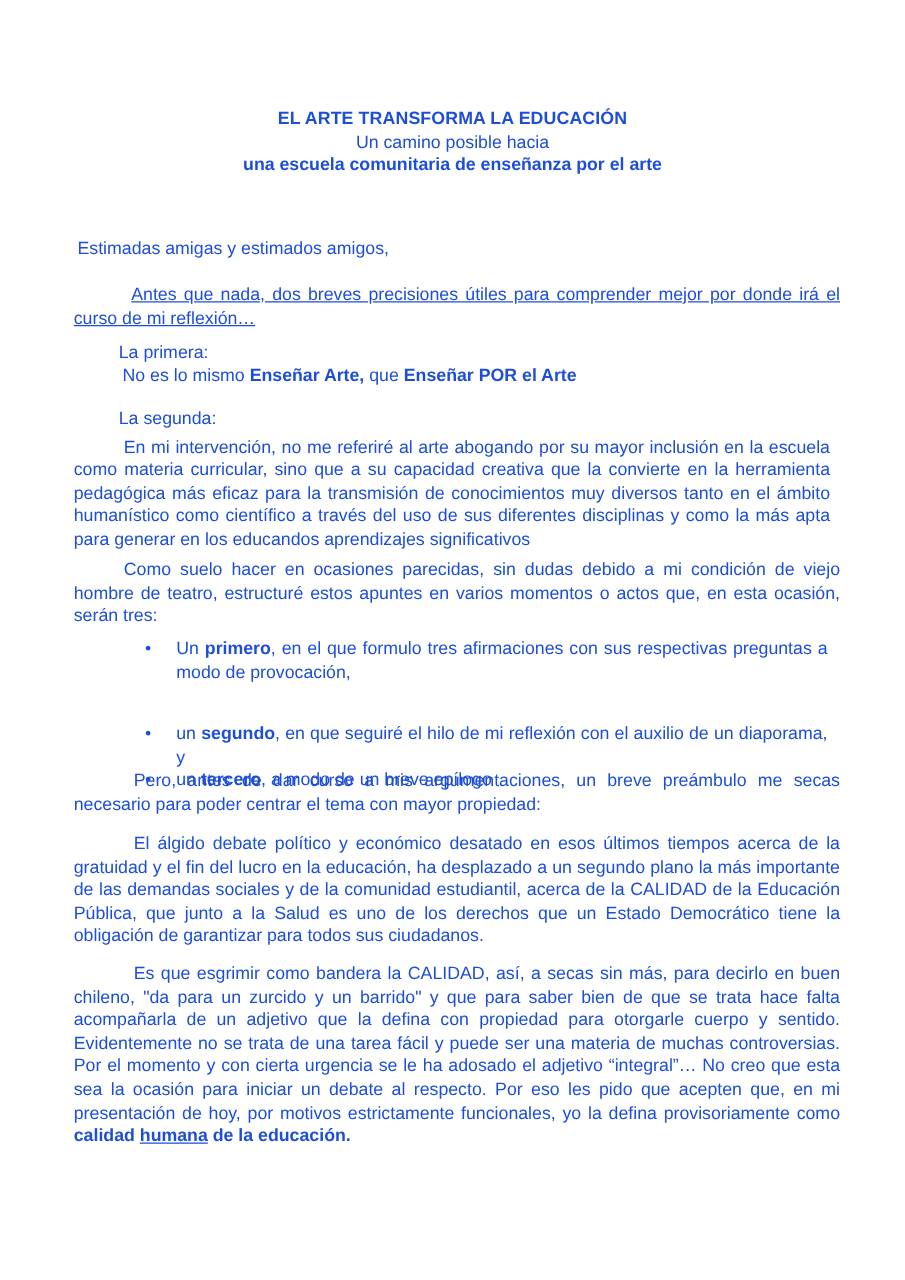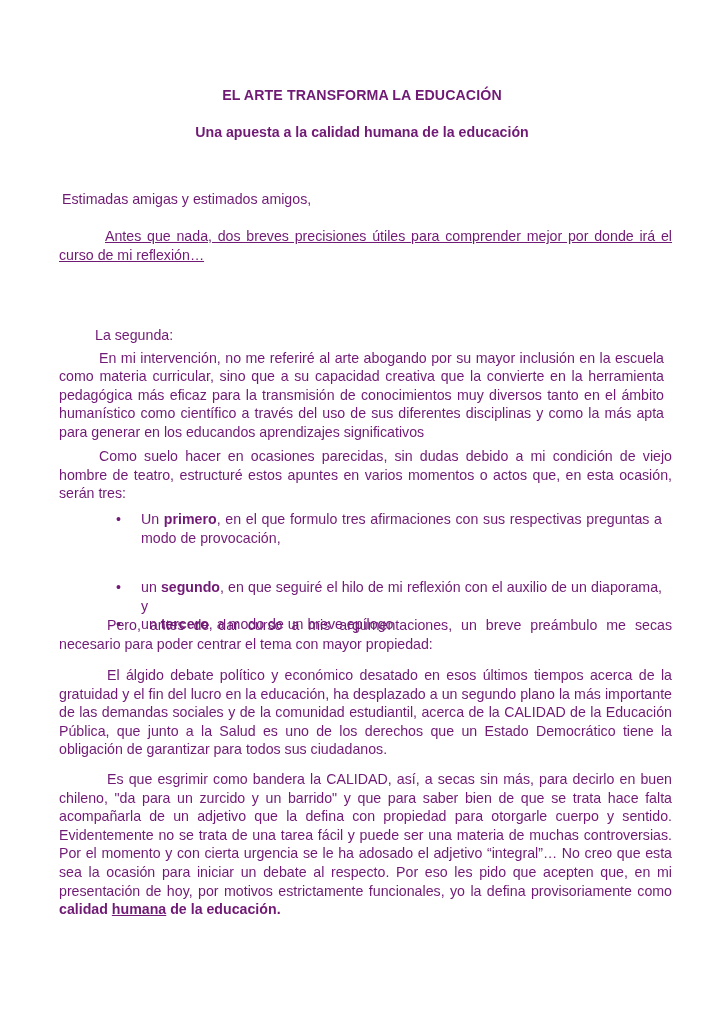--- a/index.html
+++ b/index.html
@@ -1,19 +1,19 @@
 <!DOCTYPE html>
 <html><head>
 <meta charset="utf-8">
 <style>
   html, body { margin: 0; padding: 0; background: #ffffff; }
   body { width: 724px; height: 1024px; overflow: hidden; position: relative; }
   .page {
     position: absolute; left: 0; top: 0; width: 724px; height: 1024px;
-    background: #ffffff; color: #701a75;
+    background: #ffffff; color: #1d4ed8;
     font-family: "Liberation Sans", sans-serif;
     font-size: 14.2px; line-height: 18.6px;
   }
   .title-block { position: absolute; left: 0; width: 724px; top: 86px; text-align: center; }
   .title-block .t1 { font-weight: bold; letter-spacing: 0.1px; }
   .title-block .t3 { font-weight: bold; }
   .title-block .t4 { font-weight: bold; margin-top: 18px; }
   p { margin: 4px; }
   .justify { text-align: justify; text-align-last: left; }
   .indent { text-indent: 46px; }
@@ -24,27 +24,32 @@
   ul.acts li .bullet { position: absolute; left: 61px; top: 0; }
   .para { position: absolute; left: 55px; width: 613px; }
 </style>
 </head>
 <body>
 
 <div class="page">
 
   <div class="title-block">
     <div class="t1">EL ARTE TRANSFORMA LA EDUCACIÓN</div>
-    <div class="t4">Una apuesta a la calidad humana de la educación</div>
+    <div class="t2">Un camino posible hacia</div>
+    <div class="t3">una escuela comunitaria de enseñanza por el arte</div>
   </div>
 
   <p class="para" style="top:186px; left:58px;">Estimadas amigas y estimados amigos,</p>
 
   <p class="para justify indent" style="top:223px;text-decoration:underline;">Antes que nada, dos breves precisiones útiles para comprender mejor por donde irá el curso de mi reflexión…</p>
 
+  <div class="para" style="top:273px; left:95px; width:560px;">
+    <div>La primera:</div>
+    <div style="padding-left:3px;"><span>No es lo mismo </span><span class="b">Enseñar Arte,</span><span> que </span><span class="b">Enseñar POR el Arte</span></div>
+  </div>
 
   <div class="para" style="top:326px;">
     <div style="padding-left:40px;">La segunda:</div>
     <p class="justify indent" style="text-indent:40px;">En mi intervención, no me referiré al arte abogando por su mayor inclusión en la escuela como materia curricular, sino que a su capacidad creativa que la convierte en la herramienta pedagógica más eficaz para la transmisión de conocimientos muy diversos tanto en el ámbito humanístico como científico a través del uso de sus diferentes disciplinas y como la más apta para generar en los educandos aprendizajes significativos</p>
   </div>
 
   <p class="para justify indent" style="top:443px; text-indent:40px;">Como suelo hacer en ocasiones parecidas, sin dudas debido a mi condición de viejo hombre de teatro, estructuré estos apuntes en varios momentos o actos que, en esta ocasión, serán tres:</p>
 
   <ul class="acts para" style="top:510px; left:55px; width:607px;">
     <li>

